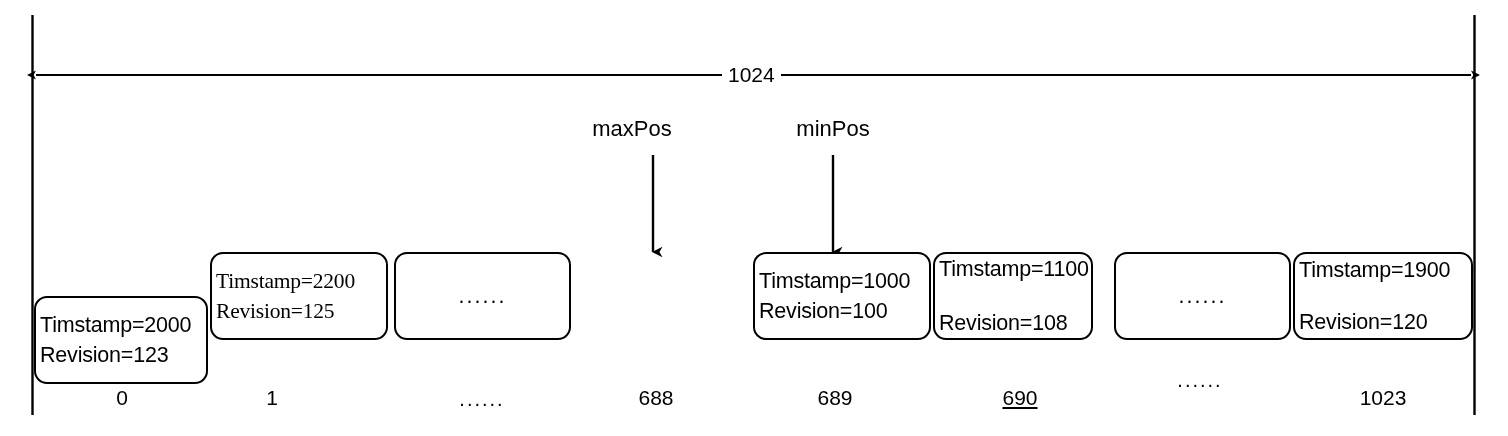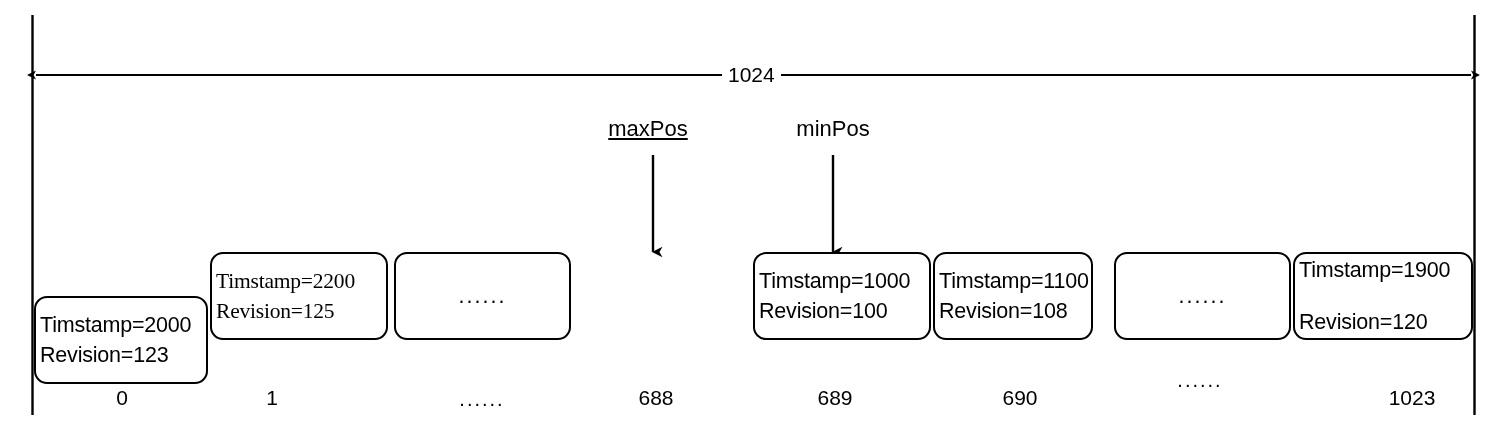--- a/index.html
+++ b/index.html
@@ -110,21 +110,21 @@
 
     <line x1="775" y1="75" x2="1471" y2="75" stroke="#000000" stroke-width="2.2" marker-end="url(#arrow-right)"></line>
 
     <line x1="653" y1="155" x2="653" y2="252" stroke="#000000" stroke-width="2.4" marker-end="url(#arrow-down)"></line>
 
     <line x1="833" y1="155" x2="833" y2="252" stroke="#000000" stroke-width="2.4" marker-end="url(#arrow-down)"></line>
   </svg>
 
   <div class="span-label" style="left: 722px; top: 64px;">1024</div>
 
-  <div class="pointer-label" style="left: 648px; top: 118px; text-decoration: underline;">maxPos</div>
+  <div class="pointer-label" style="left: 632px; top: 118px;">maxPos</div>
 
   <div class="pointer-label" style="left: 833px; top: 118px;">minPos</div>
 
   <div class="slot-box" style="left: 34px; width: 174px; margin-top: 44px;">
     <div class="line">Timstamp=2000</div>
     <div class="line">Revision=123</div>
   </div>
 
   <div class="slot-box" style="left: 210px; width: 178px; font-family: Liberation Serif, serif;">
     <div class="line">Timstamp=2200</div>
@@ -134,21 +134,21 @@
   <div class="slot-box ellipsis-box" style="left: 394px; width: 177px;">
     <div class="line">......</div>
   </div>
 
 
   <div class="slot-box" style="left: 753px; width: 178px;">
     <div class="line">Timstamp=1000</div>
     <div class="line">Revision=100</div>
   </div>
 
-  <div class="slot-box" style="left: 933px; width: 160px;">
+  <div class="slot-box" style="left: 933px; width: 160px; justify-content: space-between;">
     <div class="line">Timstamp=1100</div>
     <div class="line">Revision=108</div>
   </div>
 
   <div class="slot-box ellipsis-box" style="left: 1114px; width: 177px;">
     <div class="line">......</div>
   </div>
 
   <div class="slot-box" style="left: 1293px; width: 180px; gap: 22px;">
     <div class="line">Timstamp=1900</div>
@@ -158,19 +158,19 @@
   <div class="index-label" style="left: 122px; top: 387px;">0</div>
 
   <div class="index-label" style="left: 272px; top: 387px;">1</div>
 
   <div class="index-label ellipsis-index" style="left: 482px; top: 389px;">......</div>
 
   <div class="index-label" style="left: 656px; top: 387px;">688</div>
 
   <div class="index-label" style="left: 835px; top: 387px;">689</div>
 
-  <div class="index-label" style="left: 1020px; top: 387px;">690</div>
+  <div class="index-label" style="left: 1020px; top: 387px; text-decoration: underline;">690</div>
 
   <div class="index-label ellipsis-index" style="left: 1200px; top: 370px;">......</div>
 
-  <div class="index-label" style="left: 1412px; top: 387px;">1023</div>
+  <div class="index-label" style="left: 1383px; top: 387px;">1023</div>
 
 </div>
 
 </body></html>

